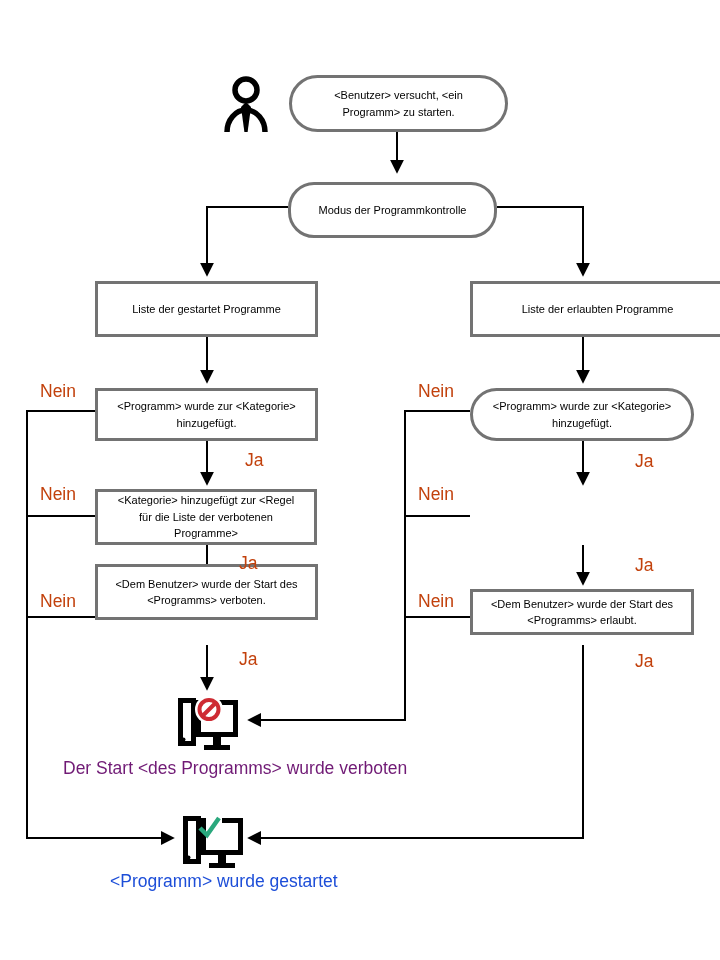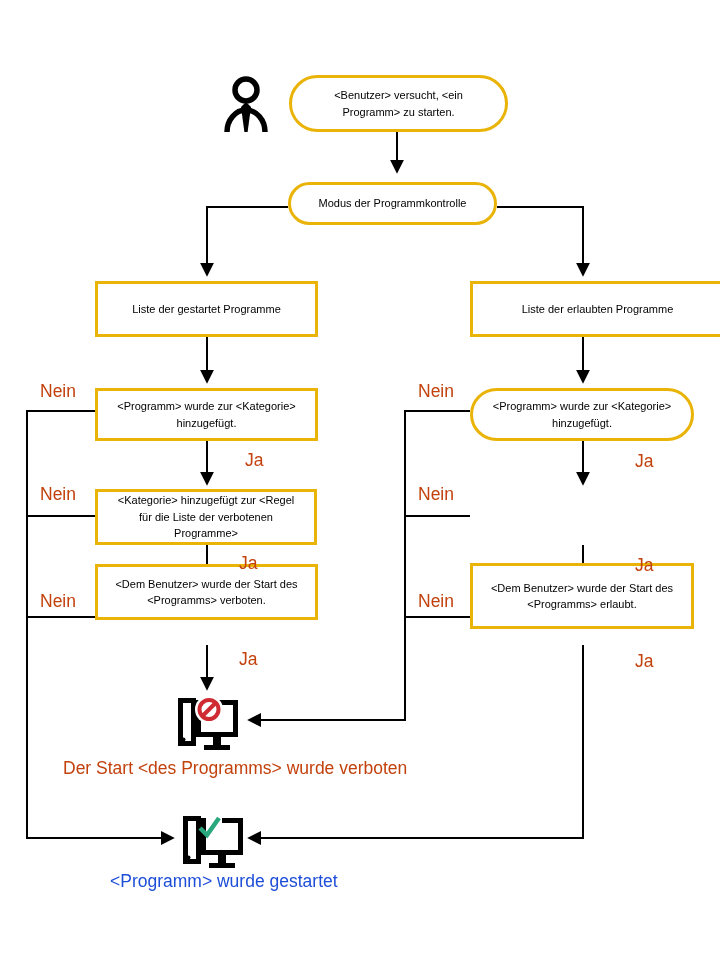--- a/index.html
+++ b/index.html
@@ -3,28 +3,28 @@
 <meta charset="utf-8">
 <style>
   html,body{margin:0;padding:0;background:#ffffff;}
   .canvas{
     position:relative;width:720px;height:960px;background:#ffffff;overflow:hidden;
     font-family:"Liberation Sans","DejaVu Sans",sans-serif;color:#000;
   }
   .wires{position:absolute;left:0;top:0;width:720px;height:960px;}
   .node{
     position:absolute;display:flex;align-items:center;justify-content:center;
-    text-align:center;border:3px solid #eab308;background:#fff;box-sizing:border-box;
+    text-align:center;border:3px solid #737373;background:#fff;box-sizing:border-box;
     font-size:11px;line-height:1.5;padding:4px 12px;
   }
   .stadium{border-radius:29px;}
   .lbl{position:absolute;font-size:17.5px;color:#c2410c;white-space:nowrap;}
   .icon{position:absolute;}
   .caption{position:absolute;font-size:17.5px;white-space:nowrap;}
-  .caption.blocked{color:#c2410c;}
+  .caption.blocked{color:#701a75;}
   .caption.started{color:#1d4ed8;}
 </style>
 </head>
 <body>
 
 <div class="canvas">
 
   <svg class="wires" viewBox="0 0 720 960" xmlns="http://www.w3.org/2000/svg">
     <defs>
       <marker id="arrow" viewBox="0 0 10 10" refX="8" refY="5" markerWidth="7" markerHeight="7" orient="auto-start-reverse">
@@ -57,21 +57,21 @@
       <circle cx="22" cy="16" r="11" fill="none" stroke="#000" stroke-width="5.5"></circle>
       <path d="M3,58 A19,22 0 0 1 41,58" fill="none" stroke="#000" stroke-width="5.5"></path>
       <path d="M22,28 L27,33 L23.6,58 L20.4,58 L17,33 Z" fill="#000"></path>
     </svg>
   </div>
 
   <div class="node stadium" style="left:289px;top:75px;width:219px;height:57px;">
     <span>&lt;Benutzer&gt; versucht, &lt;ein Programm&gt;  zu starten.</span>
   </div>
 
-  <div class="node stadium" style="left:288px;top:182px;width:209px;height:43px;border-radius:26px;">
+  <div class="node stadium" style="left:288px;top:182px;width:209px;height:56px;border-radius:26px;">
     <span>Modus der Programmkontrolle</span>
   </div>
 
   <div class="node" style="left:95px;top:281px;width:223px;height:56px;">
     <span>Liste der gestartet Programme</span>
   </div>
   <div class="node" style="left:95px;top:388px;width:223px;height:53px;">
     <span>&lt;Programm&gt;  wurde zur &lt;Kategorie&gt; hinzugefügt.</span>
   </div>
   <div class="node" style="left:95px;top:489px;width:222px;height:56px;">
@@ -80,21 +80,21 @@
   <div class="node" style="left:95px;top:564px;width:223px;height:56px;">
     <span>&lt;Dem Benutzer&gt; wurde der Start des &lt;Programms&gt;  verboten.</span>
   </div>
 
   <div class="node" style="left:470px;top:281px;width:255px;height:56px;">
     <span>Liste der erlaubten Programme</span>
   </div>
   <div class="node stadium" style="left:470px;top:388px;width:224px;height:53px;border-radius:27px;">
     <span>&lt;Programm&gt;  wurde zur &lt;Kategorie&gt; hinzugefügt.</span>
   </div>
-  <div class="node" style="left:470px;top:563px;width:224px;height:66px;">
+  <div class="node" style="left:470px;top:589px;width:224px;height:46px;">
     <span>&lt;Dem Benutzer&gt; wurde der Start des &lt;Programms&gt;  erlaubt.</span>
   </div>
 
   <span class="lbl" style="left:40px;top:381px;">Nein</span>
   <span class="lbl" style="left:40px;top:484px;">Nein</span>
   <span class="lbl" style="left:40px;top:591px;">Nein</span>
   <span class="lbl" style="left:418px;top:381px;">Nein</span>
   <span class="lbl" style="left:418px;top:484px;">Nein</span>
   <span class="lbl" style="left:418px;top:591px;">Nein</span>
 

